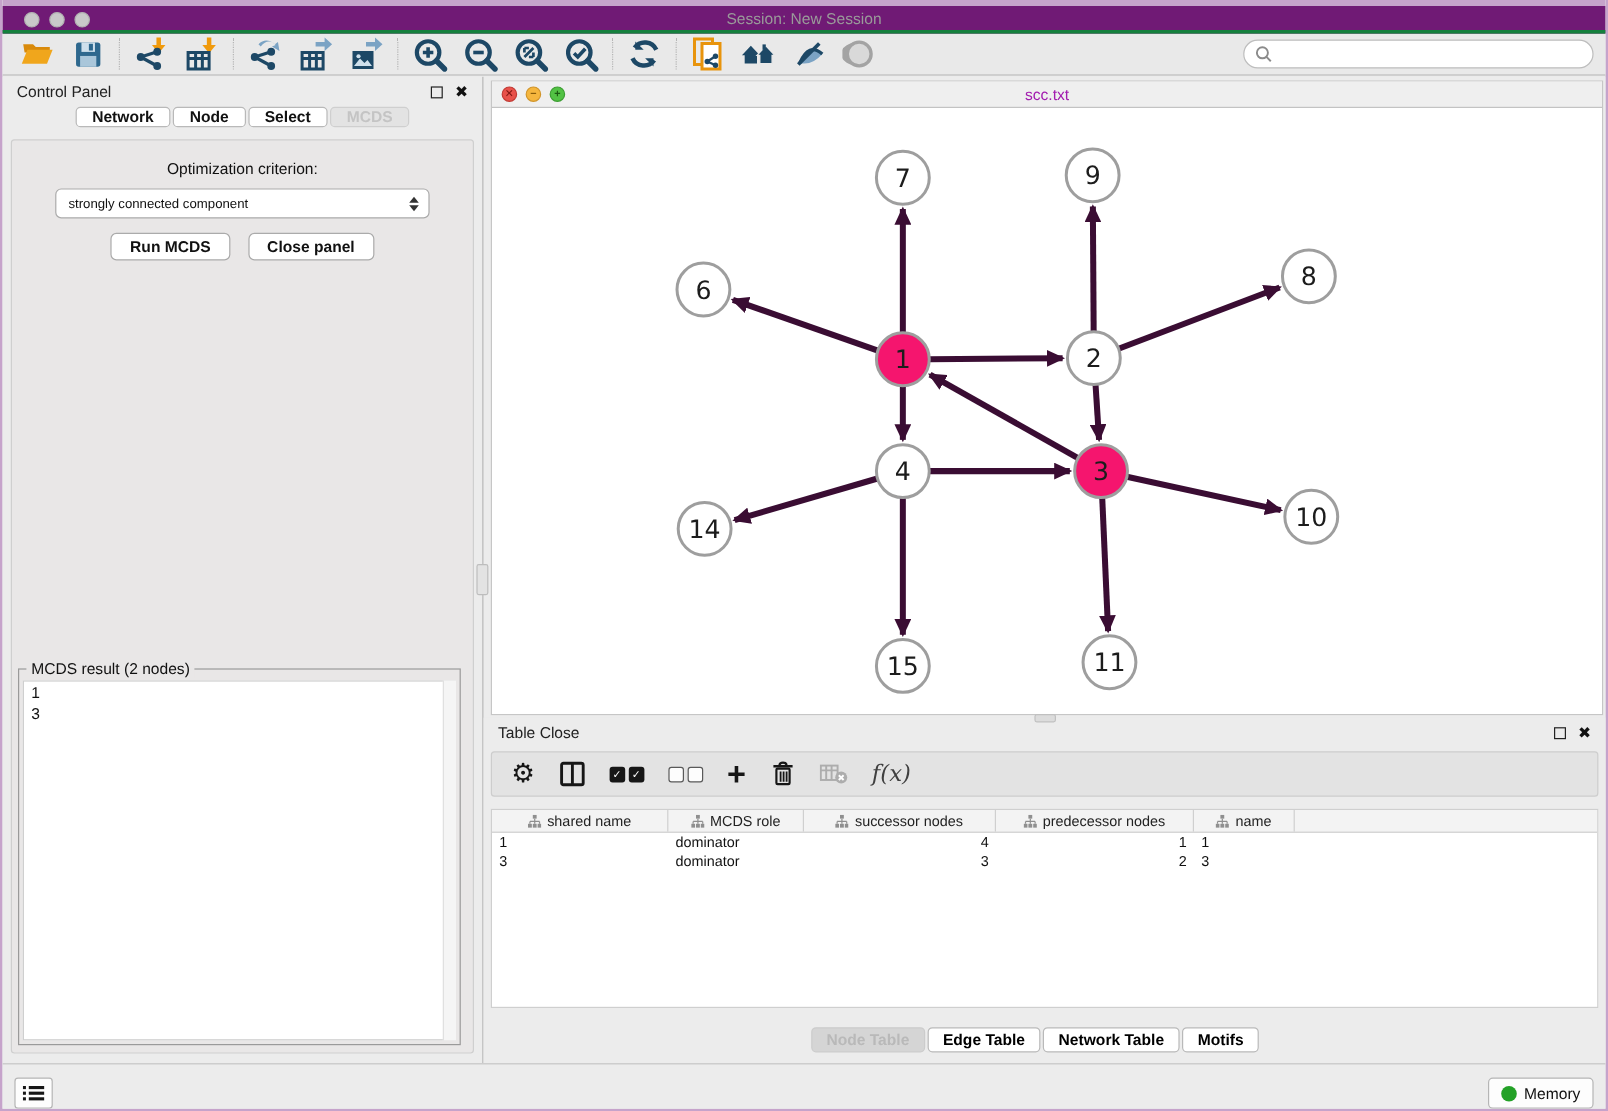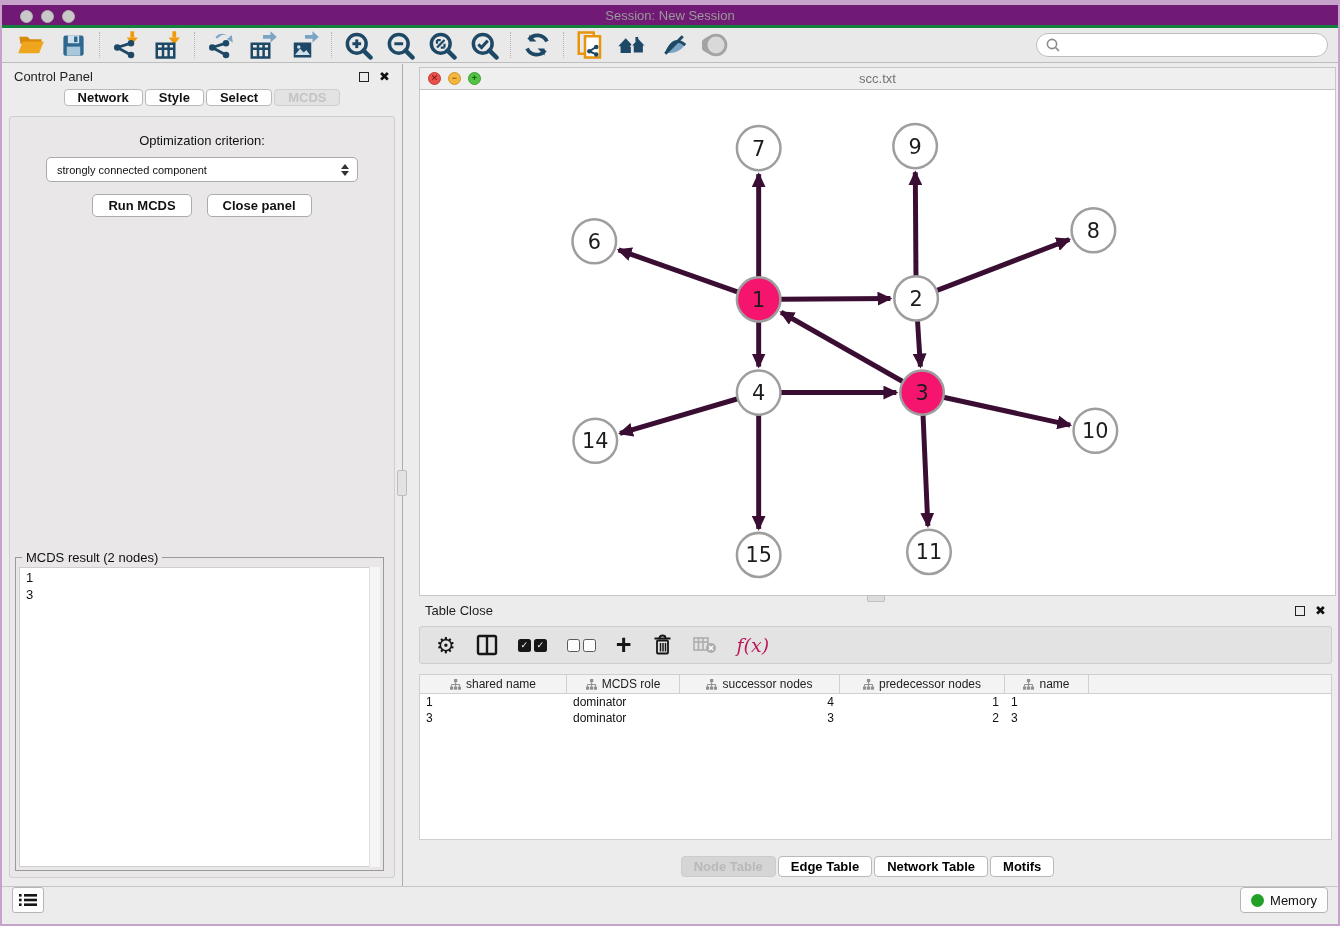--- a/index.html
+++ b/index.html
@@ -12,21 +12,21 @@
   .traffic .dot { width:13px; height:13px; border-radius:50%; background:#c9c9c9; border:1px solid #b2b2b2; }
   .win-title { text-align:center; line-height:22px; font-size:13px; color:#9a9a9a; }
   
   .toolbar { height:35px; background:#e9e9e9; border-bottom:1px solid #bdbdbd; display:flex; align-items:center; padding:0 10px 0 8px; }
   .tb-btn { width:42px; height:32px; display:flex; align-items:center; justify-content:center; }
   .tb-sep { width:1px; height:26px; border-left:1px dotted #b5b5b5; margin:0 5px; }
   .search-wrap { margin-left:auto; width:292px; height:24px; background:#fff; border:1px solid #bdbdbd; border-radius:13px; display:flex; align-items:center; padding:0 8px; }
   .search-wrap svg { flex:0 0 auto; }
   .search-input { border:none; outline:none; background:transparent; flex:1; font-size:13px; margin-left:5px; color:#333; }
   
-  .main { position:absolute; top:64px; left:0; right:0; bottom:38px; display:flex;gap:10px; }
+  .main { position:absolute; top:64px; left:0; right:0; bottom:38px; display:flex; }
   
   .control-panel { width:401px; border-right:1px solid #ababab; background:#ececec; position:relative; }
   .panel-header { height:25px; display:flex; align-items:center; padding:0 12px; font-size:13px; color:#222; }
   .panel-header .hdr-icons { margin-left:auto; display:flex; align-items:center; gap:10px; }
   .float-ic { width:10px; height:10px; border:1.6px solid #222; display:inline-block; }
   .close-ic { font-size:13px; font-weight:bold; color:#111; line-height:10px; }
   .cp-tabs { display:flex; justify-content:center; gap:2px; }
   .cp-tab { background:#fff; border:1px solid #b9b9b9; border-radius:4px; padding:0 13px; font-size:13px; font-weight:bold; color:#111; cursor:default; }
   .cp-tab.active { background:#e3e3e3; border-color:#cfcfcf; color:#c4c4c4; }
   .cp-body { position:absolute; top:52px; left:7px; right:7px; bottom:8px; background:#e9e7e7; border:1px solid #cfcfcf; border-radius:3px; }
@@ -45,44 +45,44 @@
   .v-handle { position:absolute; left:395px; top:406px; width:10px; height:26px; background:#e3e3e3; border:1px solid #bdbdbd; border-radius:2px; z-index:5; }
   
   .right-col { flex:1; position:relative; background:#ececec; }
   .network-window { position:absolute; top:3px; left:6px; right:2px; height:529px; background:#fff; border:1px solid #c6c6c6; }
   .net-titlebar { position:relative; height:22px; background:#efefef; border-bottom:1px solid #c3c3c3; }
   .net-lights { position:absolute; left:8px; top:4px; display:flex; gap:7px; }
   .nl { width:13px; height:13px; border-radius:50%; font-size:9px; font-weight:bold; display:flex; align-items:center; justify-content:center; line-height:1; }
   .nl.red { background:#e8514a; border:1px solid #c23b35; color:#7d1611; }
   .nl.yel { background:#f5b63e; border:1px solid #d1952b; color:#8a5d0a; }
   .nl.grn { background:#52c244; border:1px solid #3d9e33; color:#1c5c13; }
-  .net-title { text-align:center; font-size:13px; color:#737373; line-height:21px; }
+  .net-title { text-align:center; font-size:13px; color:#a21caf; line-height:21px; }
   .net-canvas { position:absolute; top:22px; left:0; right:0; bottom:0; background:#fff; }
   .net-canvas svg { width:100%; height:100%; display:block; }
   .h-handle { position:absolute; top:531px; left:50%; margin-left:-9px; width:18px; height:7px; background:#dcdcdc; border:1px solid #c0c0c0; border-radius:2px; z-index:5; }
   
   .table-panel { position:absolute; top:534px; left:0; right:0; bottom:0; background:#ececec; }
   .tp-toolbar { margin:3px 6px 0 6px; height:38px; background:#e3e3e3; border:1px solid #cdcdcd; border-radius:3px; display:flex; align-items:center; gap:20px; padding:0 16px; }
   .tp-ic { display:flex; align-items:center; justify-content:center; }
   .gear { font-size:22px; color:#161616; font-family:"DejaVu Sans",sans-serif; }
   .chk-pair { display:flex; gap:3px; }
   .chk { width:13px; height:13px; background:#161616; border-radius:2.5px; color:#fff; font-size:9px; font-weight:bold; display:flex; align-items:center; justify-content:center; }
   .unchk { width:13px; height:13px; border:1.6px solid #5a5a5a; border-radius:2.5px; background:#fdfdfd; }
   .plus { font-size:27px; font-weight:bold; color:#161616; line-height:20px; }
-  .fx { font-family:"DejaVu Serif",serif; font-style:italic; font-size:19px; color:#be185d; }
+  .fx { font-family:"DejaVu Serif",serif; font-style:italic; font-size:19px; color:#404040; }
   .tp-table { position:absolute; top:76px; left:6px; right:6px; bottom:46px; background:#fff; border:1px solid #cfcfcf; overflow:hidden; }
   .thead { display:flex; height:19px; background:#f3f3f3; border-bottom:1px solid #cfcfcf; }
   .th { display:flex; align-items:center; justify-content:center; gap:5px; font-size:12px; color:#222; border-right:1px solid #cfcfcf; overflow:hidden; }
   .trow { display:flex; height:16px; }
   .td { font-size:12px; color:#111; padding:1px 6px; overflow:hidden; }
   .tp-tabs { position:absolute; bottom:9px; left:0; right:16px; display:flex; justify-content:center; gap:2px; }
   .tp-tab { background:#fff; border:1px solid #b9b9b9; border-radius:4px; padding:2px 12px; font-size:13px; font-weight:bold; color:#000000; }
   .tp-tab.active { background:#d5d5d5; border-color:#cccccc; color:#b9b9b9; }
   
-  .status-bar { position:absolute; left:0; right:0; bottom:0; height:38px; background:#ececec; border-top:1px solid #c6c6c6; display:flex; align-items:flex-start; padding:0 10px; }
+  .status-bar { position:absolute; left:0; right:0; bottom:0; height:38px; background:#ececec; border-top:1px solid #c6c6c6; display:flex; align-items:flex-end; padding:0 10px; }
   .list-btn { width:32px; height:26px; background:#fdfdfd; border:1px solid #b5b5b5; border-radius:3px; display:flex; align-items:center; justify-content:center; }
   .mem-btn { margin-left:auto; height:26px; background:#fdfdfd; border:1px solid #b5b5b5; border-radius:4px; display:flex; align-items:center; gap:6px; padding:0 10px; font-size:13px; color:#111; }
   .mem-dot { width:13px; height:13px; border-radius:50%; background:#23a127; }
 </style>
 </head>
 <body>
 
 <div id="frame">
   <div class="frame-top"></div>
 
@@ -249,21 +249,21 @@
     <div class="control-panel">
       <div class="panel-header">
         <span>Control Panel</span>
         <span class="hdr-icons">
           <span class="float-ic"></span>
           <span class="close-ic">✖</span>
         </span>
       </div>
       <div class="cp-tabs" id="cp-tabs">
           <span class="cp-tab">Network</span>
-          <span class="cp-tab">Style</span>
+          <span class="cp-tab">Node</span>
           <span class="cp-tab">Select</span>
           <span class="cp-tab active">MCDS</span>
         </div>
       <div class="cp-body">
         <div class="opt-label">Optimization criterion:</div>
         <div class="select-box">
           <span>strongly connected component</span>
           <span class="spin">
               <i class="up"></i>
               <i class="dn"></i>

